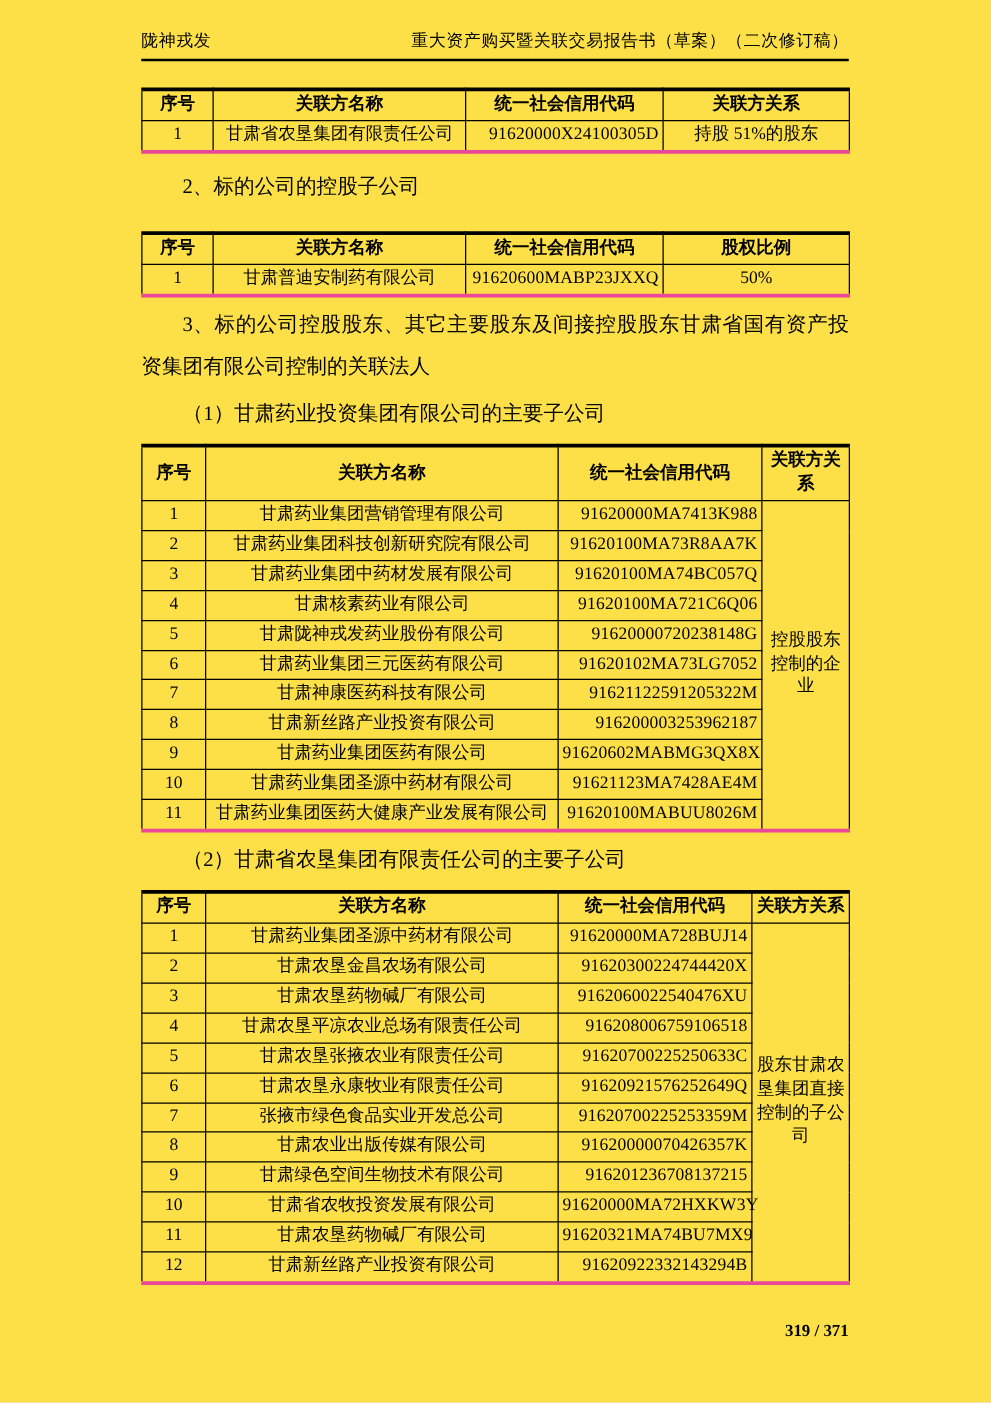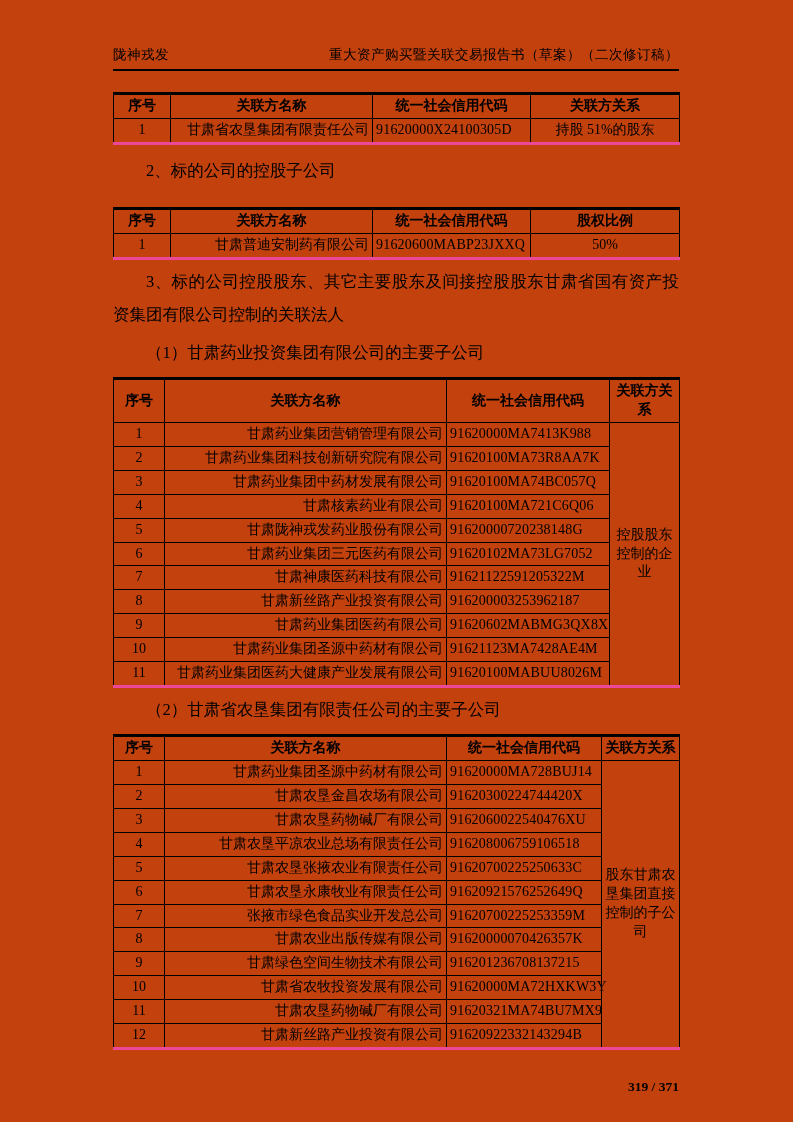--- a/index.html
+++ b/index.html
@@ -1,22 +1,22 @@
 <!DOCTYPE html>
 <html><head>
 <meta charset="utf-8">
 <style>
   * { margin:0; padding:0; box-sizing:border-box; }
   html,body { background:#e8e8e8; }
   .page {
     position:relative;
     width:793px; height:1122px;
     margin:0 auto;
-    background:#c2410c;
-    padding:46px 114px 0 113px;
+    background:#fde047;
+    padding:24px 114px 0 113px;
     font-family:"Liberation Serif","DejaVu Serif",serif;
     color:#000;
   }
   .doc-header {
     display:flex; justify-content:space-between; align-items:flex-end;
     border-bottom:2px solid #000;
     padding-bottom:5px;
     font-size:13.5px;
     letter-spacing:0.5px;
   }
@@ -30,22 +30,22 @@
   }
   table.tbl th, table.tbl td {
     border:1px solid #000;
     padding:2px 3px;
     line-height:1.35;
     vertical-align:middle;
   }
   table.tbl th { font-weight:bold; text-align:center; height:24px; }
   table.tbl td { height:22px; }
   td.c-no   { text-align:center; }
-  td.c-name { text-align:right; padding-left:9px;font-family:Liberation Mono, monospace; }
-  td.c-code { text-align:left; letter-spacing:0.2px; }
+  td.c-name { text-align:center; padding-left:9px;font-family:Liberation Mono, monospace; }
+  td.c-code { text-align:right; letter-spacing:0.2px; }
   td.c-rel  { text-align:center; }
   .tbl-1 { margin-top:21px; }
   .tbl-2 { margin-top:9px; }
   .tbl-3 { margin-top:9px; }
   .tbl-4 { margin-top:8px; }
   .h-num {
     font-size:16.5px; font-weight:normal;
     text-indent:2em;
     margin-top:13px; margin-bottom:23px;
     line-height:1.6;

